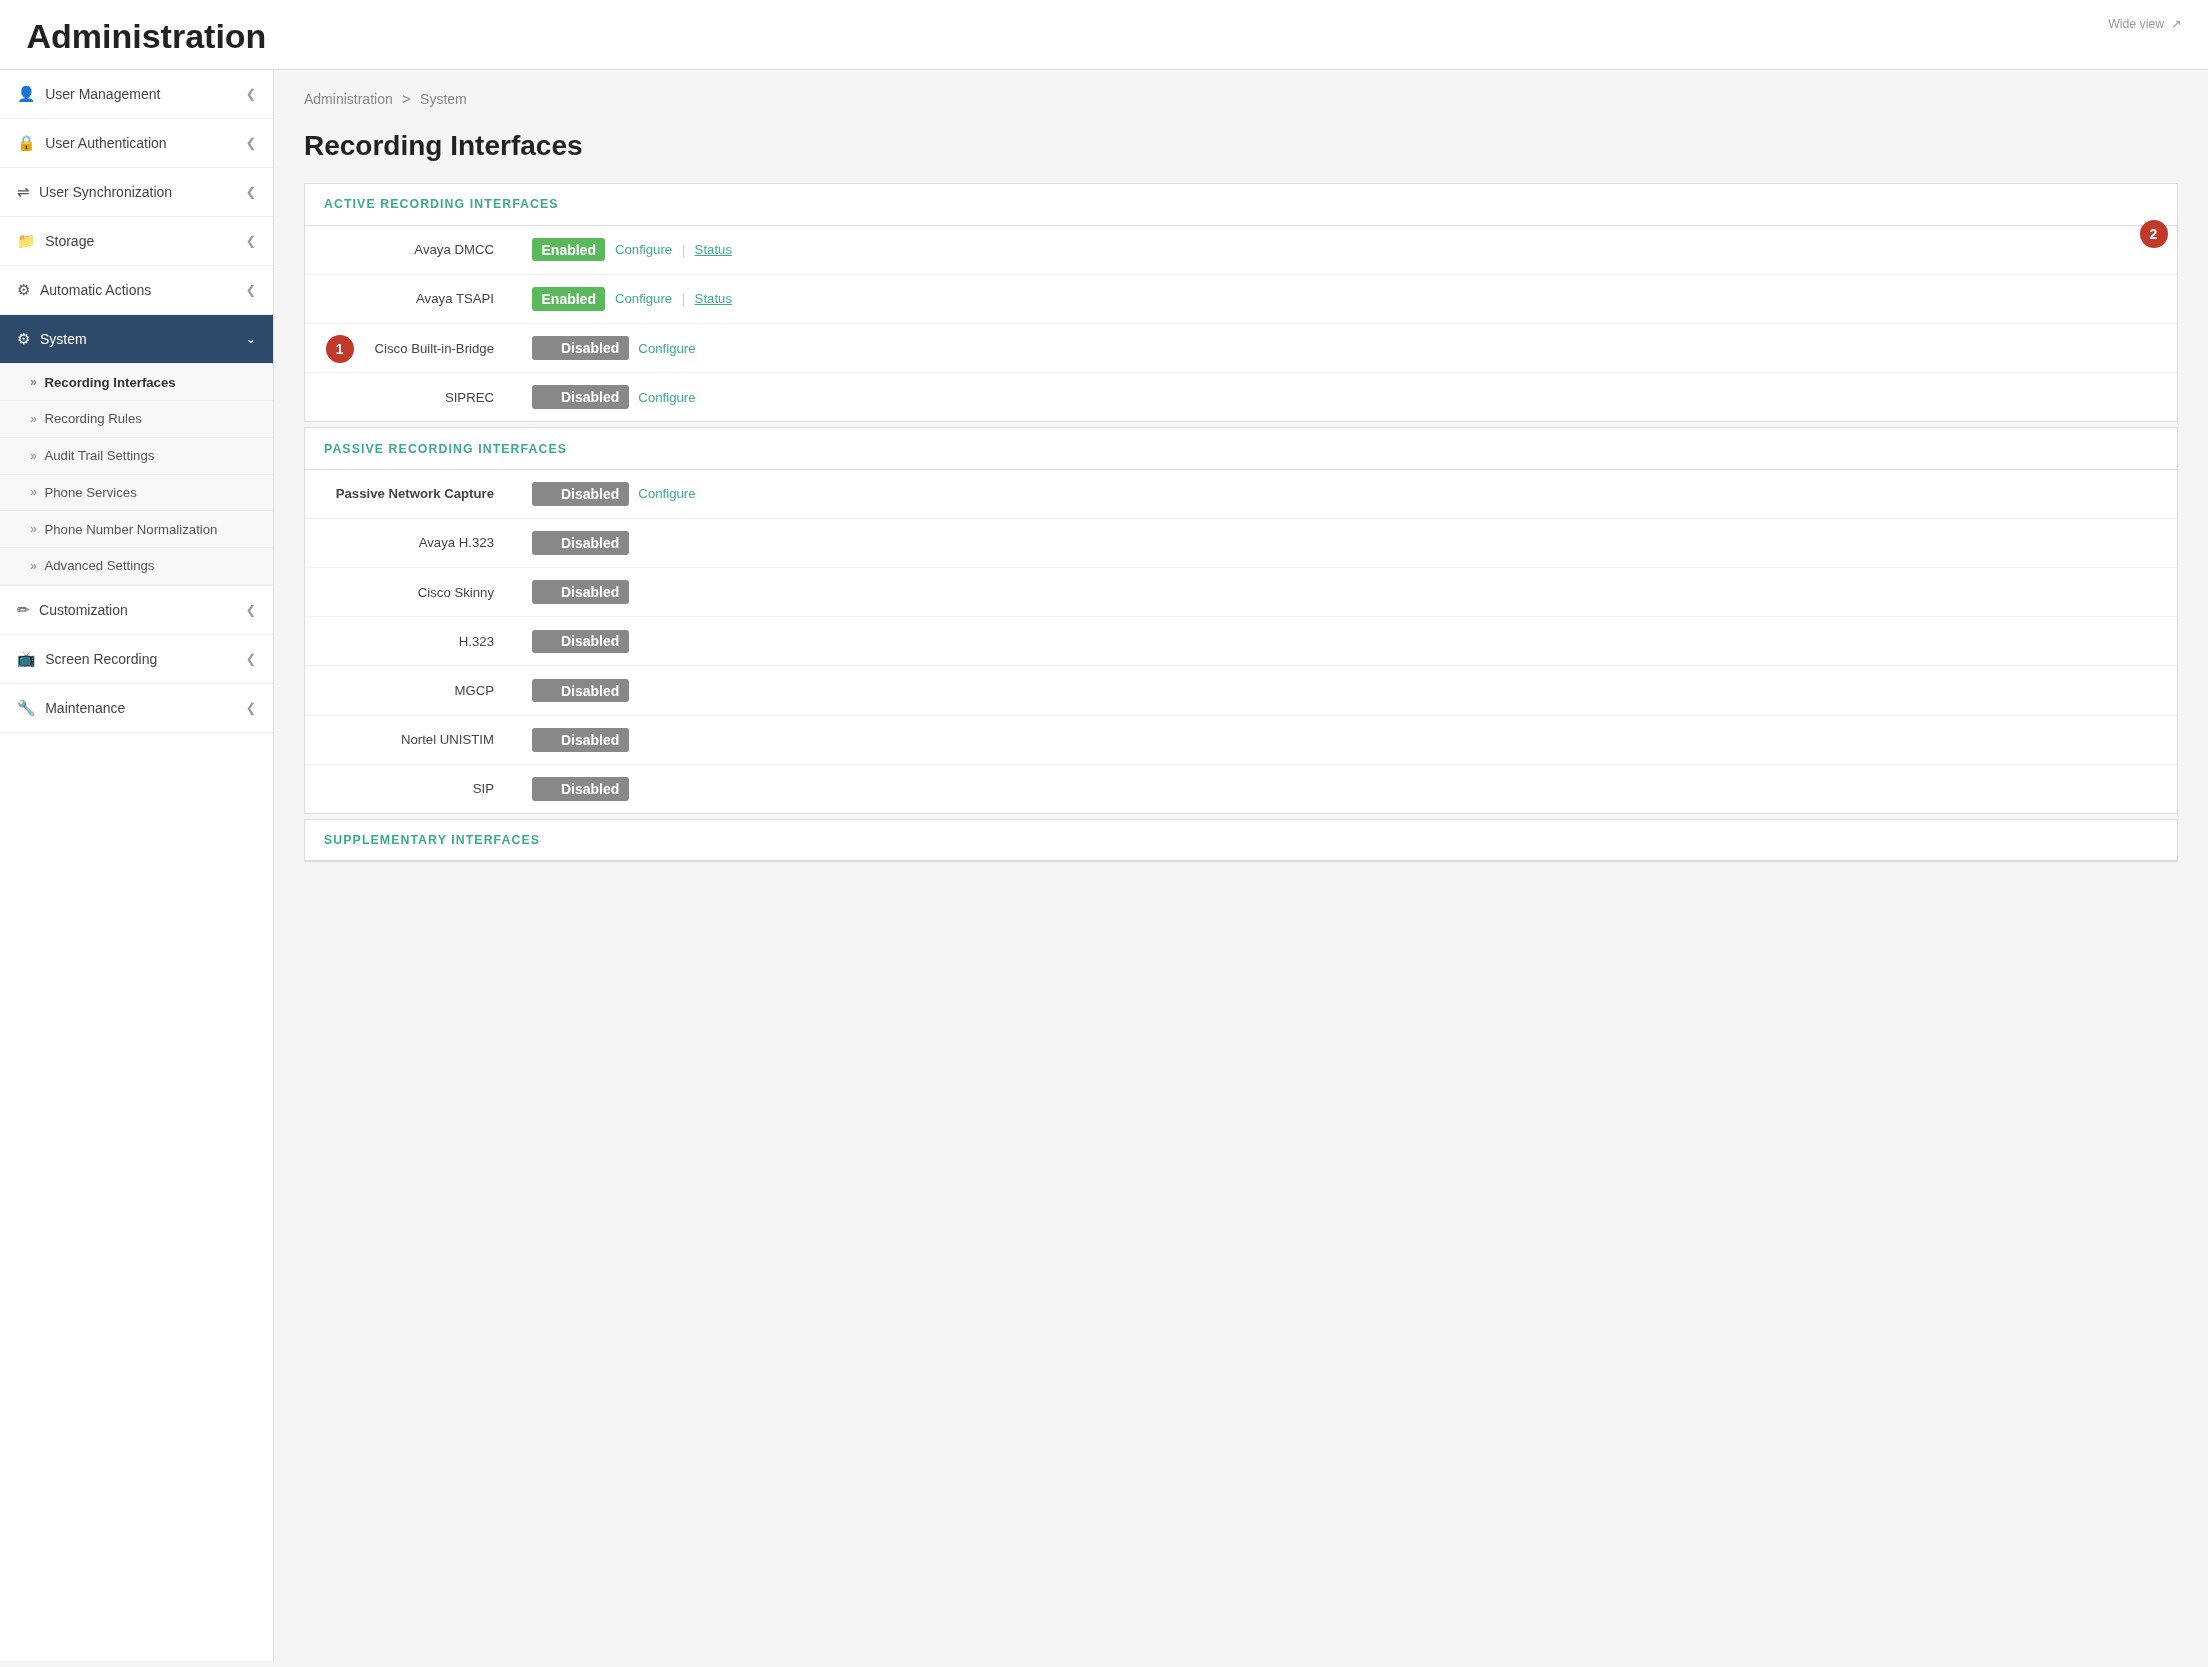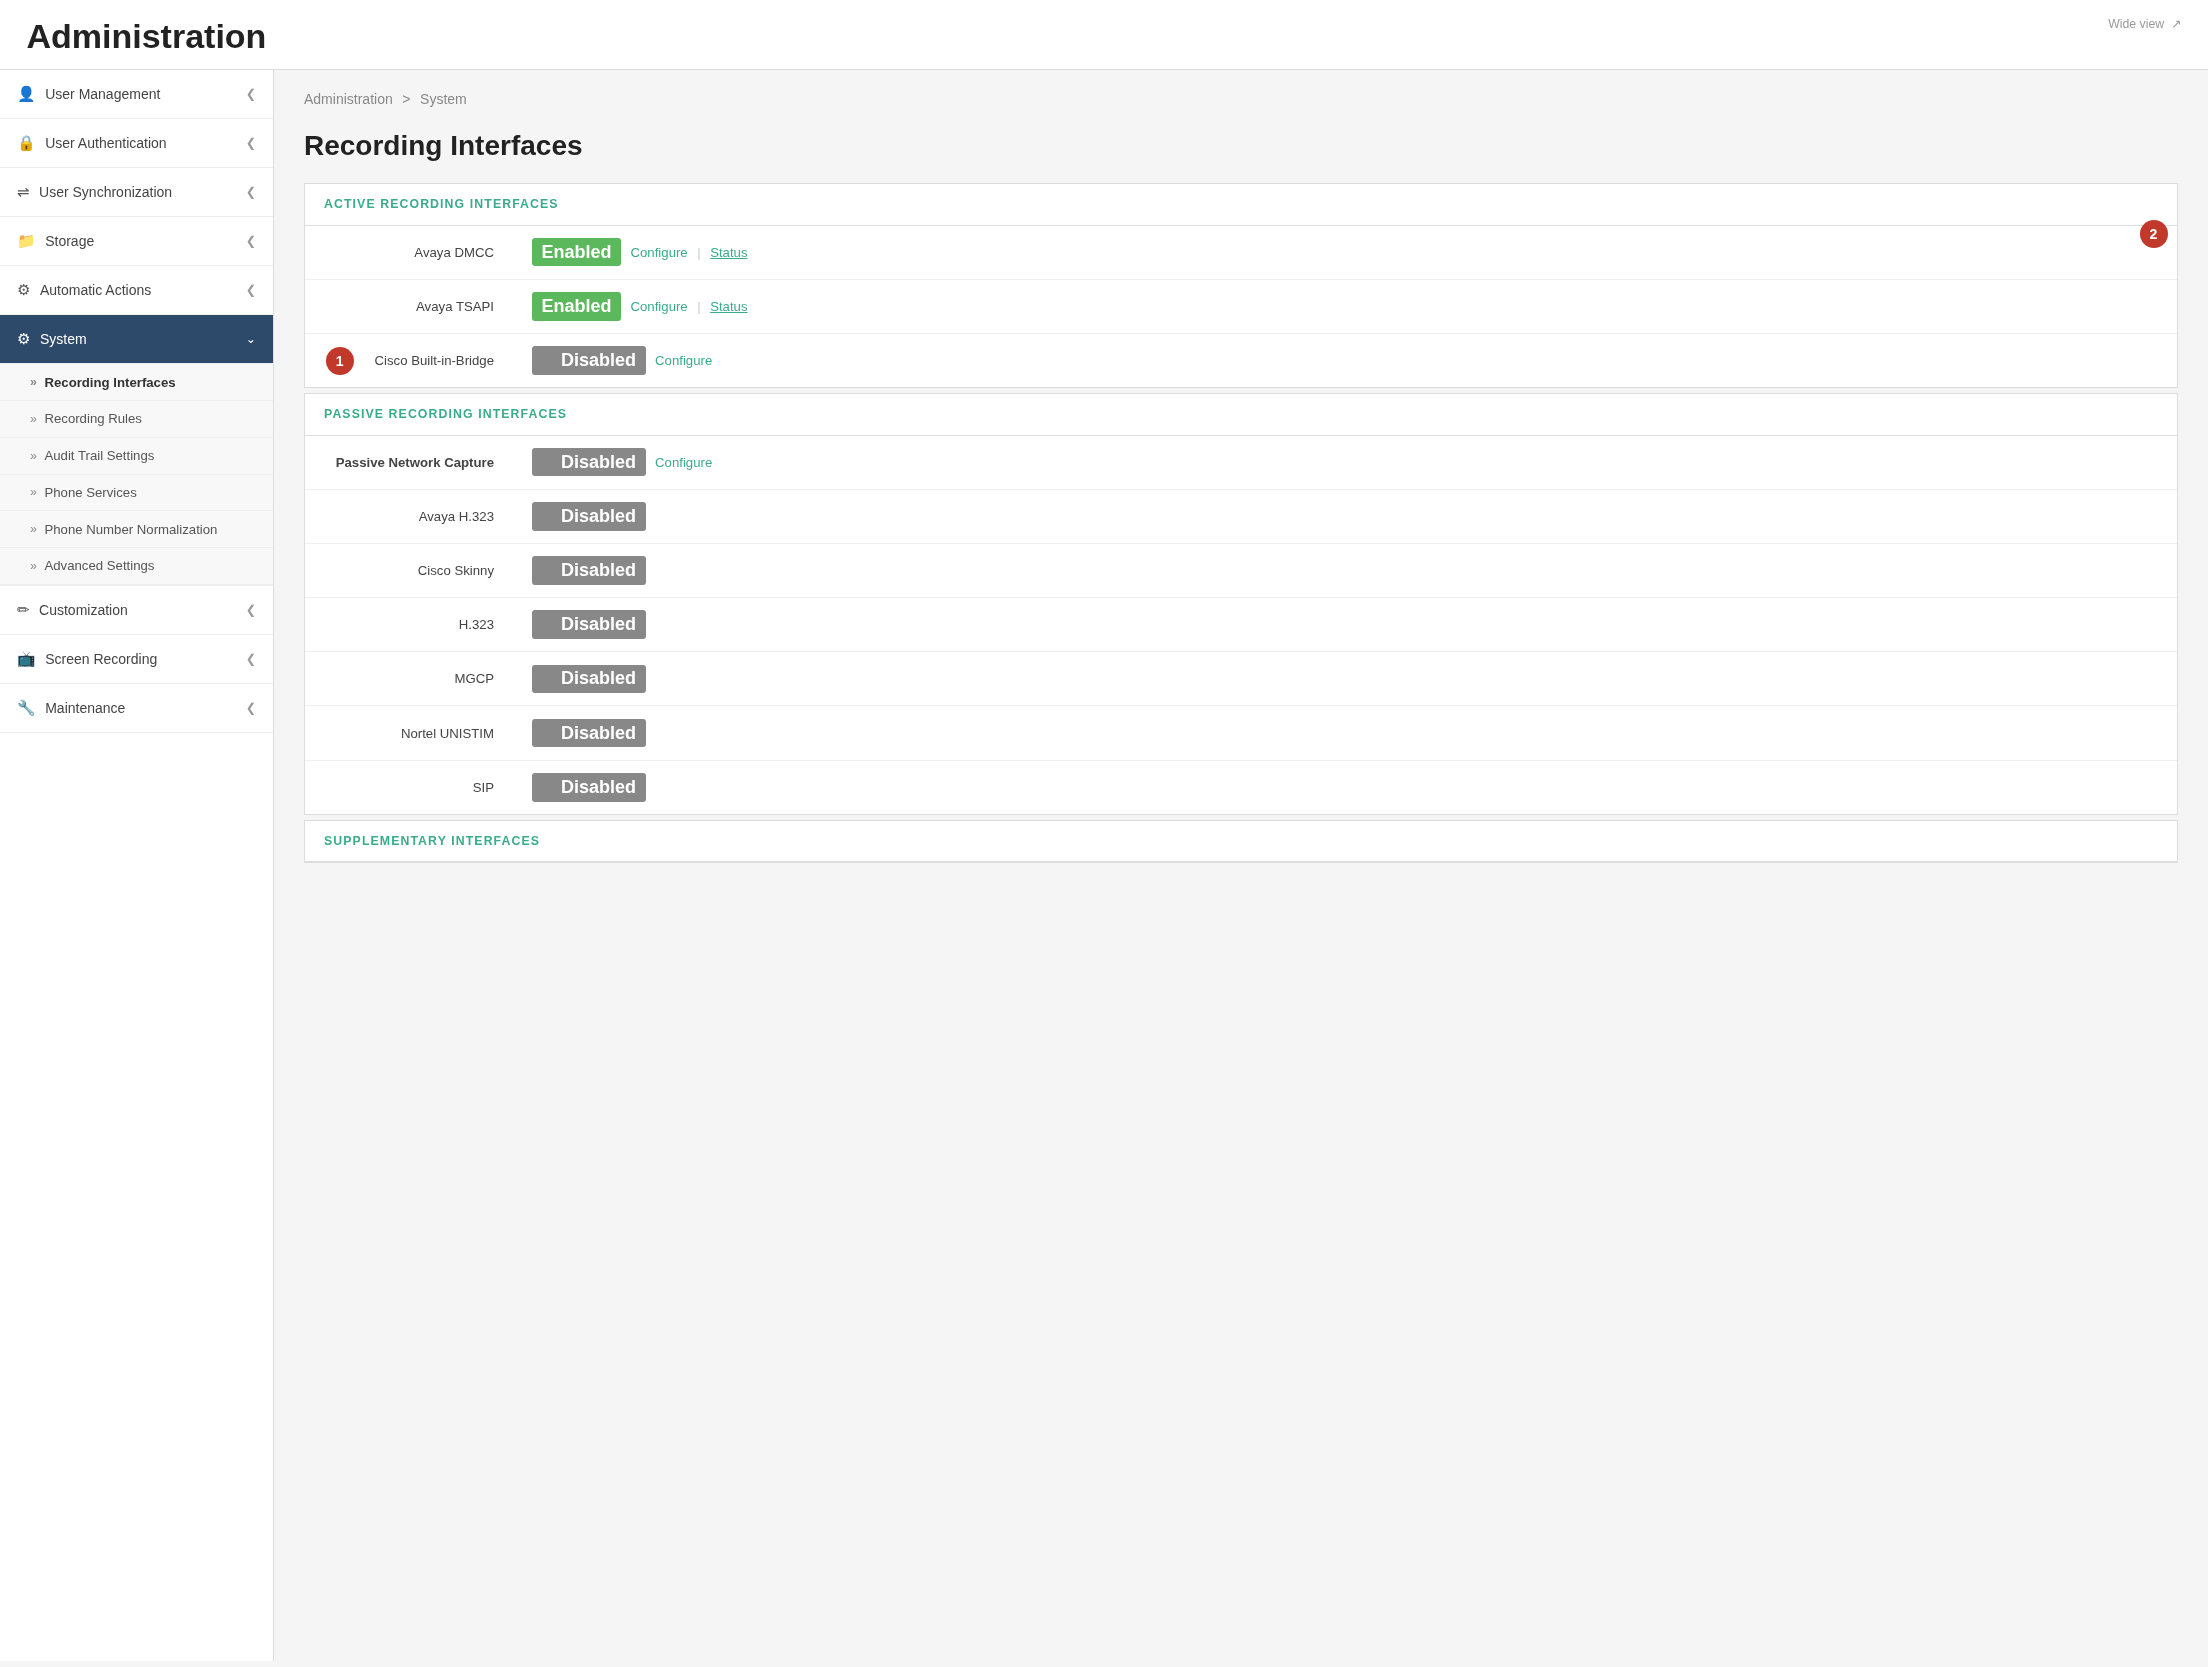--- a/index.html
+++ b/index.html
@@ -146,21 +146,21 @@
     .td-controls {
       display: flex;
       align-items: center;
       gap: 9.5px;
     }
 
     .badge {
       display: inline-block;
       padding: 3.8px 9.5px;
       border-radius: 3px;
-      font-size: 18px;
+      font-size: 14px;
       font-weight: 600;
       color: #fff;
       min-width: 68px;
       text-align: center;
     }
     .badge-enabled { background: #5cb85c; }
     .badge-disabled { background: #888; padding-left: 29px; }
 
     .action-link {
       color: #3aab8c;
@@ -342,20 +342,30 @@
             </td>
             <td>
               <div class="td-controls">
                 <span class="badge badge-disabled">Disabled</span>
                 <a class="action-link">Configure</a>
               </div>
             </td>
             <td></td>
           </tr>
 
+          <tr>
+            <td class="td-name">SIPREC</td>
+            <td>
+              <div class="td-controls">
+                <span class="badge badge-disabled">Disabled</span>
+                <a class="action-link">Configure</a>
+              </div>
+            </td>
+            <td></td>
+          </tr>
         </tbody>
       </table>
     </div>
 
     <div class="section">
       <div class="section-header">
         <h2>PASSIVE RECORDING INTERFACES</h2>
       </div>
       <table class="interface-table">
         <tbody>

